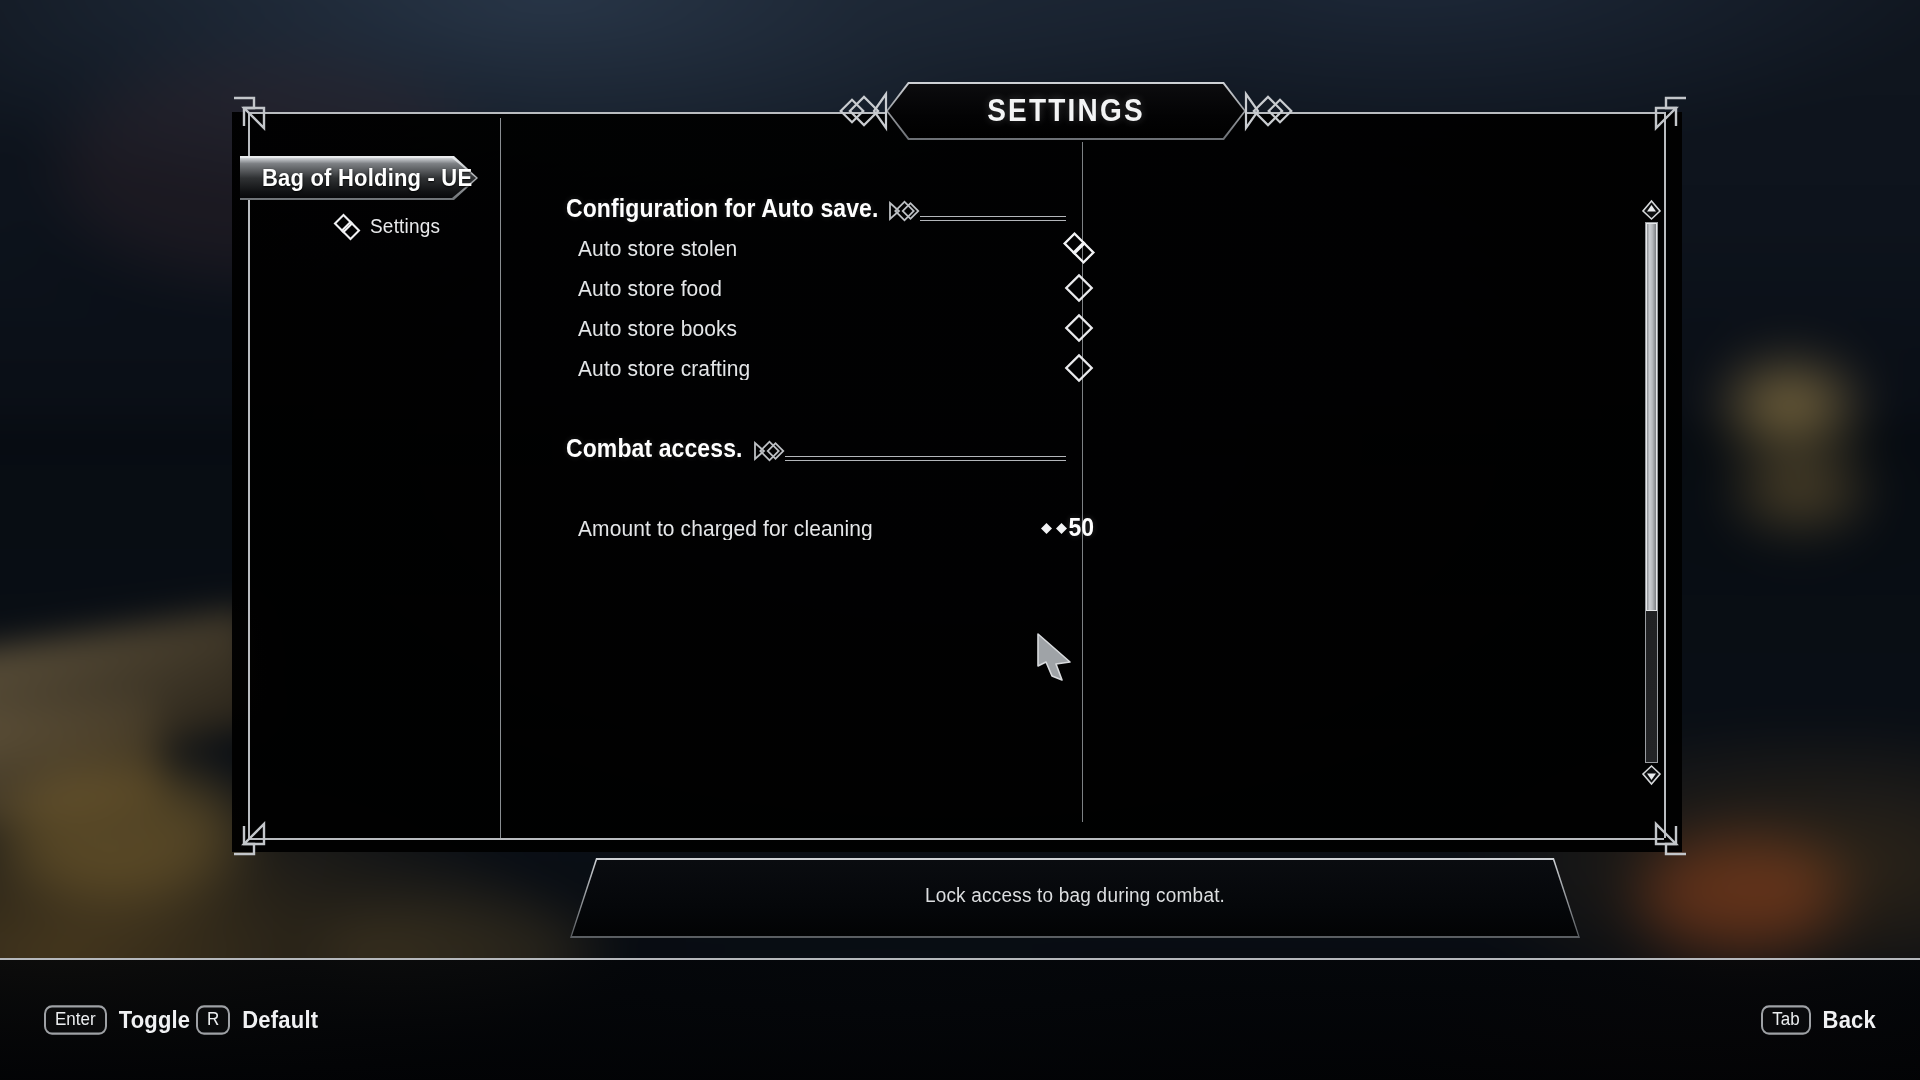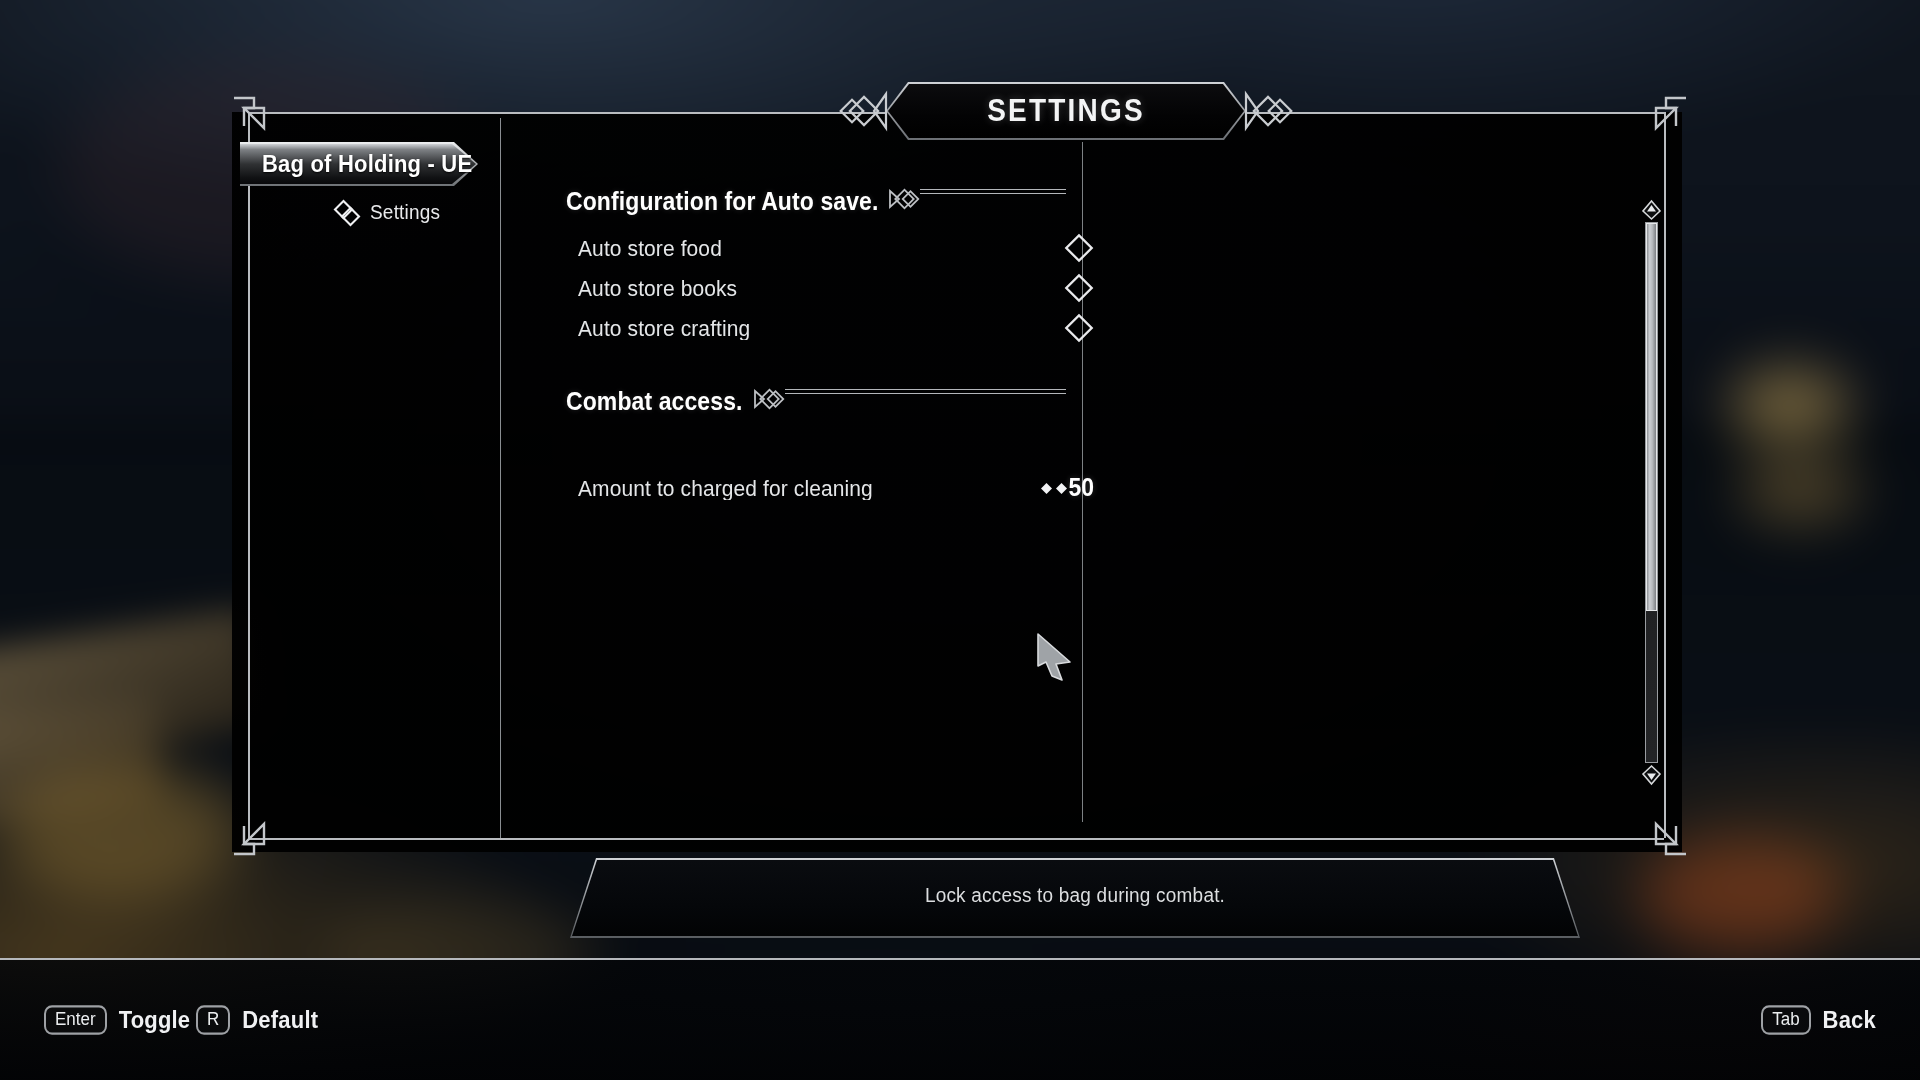--- a/index.html
+++ b/index.html
@@ -68,21 +68,21 @@
     position:absolute; inset:0; display:flex; align-items:center; justify-content:center;
     color:#f3f4f5; font-size:28px; font-weight:700; letter-spacing:2.2px;
     font-family:"Liberation Sans", sans-serif;
     text-shadow:0 0 8px rgba(255,255,255,.22);
     transform:scaleY(1.12);
   }
   .knot-left  { position:absolute; left:-46px; top:8px; }
   .knot-right { position:absolute; right:-46px; top:8px; }
 
   
-  #sidebar { position:absolute; left:240px; top:142px; width:260px; }
+  #sidebar { position:absolute; left:240px; top:156px; width:260px; }
   #mod-tab {
     position:relative; width:238px; height:44px; margin-left:0;
   }
   #mod-tab .edge {
     position:absolute; inset:0;
     clip-path: polygon(0 0, calc(100% - 24px) 0, 100% 50%, calc(100% - 24px) 100%, 0 100%);
     background:linear-gradient(180deg,#eceef0,#6d7175);
   }
   #mod-tab .inner {
     position:absolute; left:0; top:2px; right:2px; bottom:2px;
@@ -100,21 +100,21 @@
     margin-top:14px; padding-left:94px;
   }
   #sub-item .lbl {
     color:#e9eaec; font-size:19px; transform:scaleY(1.08); letter-spacing:.2px;
   }
 
   
   #content { position:absolute; left:566px; top:188px; width:500px; }
   .section { margin-bottom:6px; }
   .section-head {
-    display:flex; align-items:flex-start; gap:0; height:34px;
+    display:flex; align-items:flex-end; gap:0; height:34px;
   }
   .section-head .title {
     color:#fff; font-size:23px; font-weight:700; white-space:nowrap;
     transform:scaleY(1.1); letter-spacing:.1px;
     text-shadow:0 0 6px rgba(255,255,255,.15);
   }
   .section-head .divider-knot { margin-left:10px; flex:0 0 auto; }
   .section-head .divider-line {
     flex:1 1 auto; height:7px; position:relative; margin-left:-2px;
   }
@@ -333,20 +333,31 @@
             <path d="M2 3 L11 11 L2 19 Z"></path>
             <rect x="10" y="4.5" width="13" height="13" transform="rotate(45 16.5 11)"></rect>
             <rect x="17" y="5.5" width="11" height="11" transform="rotate(45 22.5 11)"></rect>
           </g>
         </svg>
       </span>
       <span class="divider-line"></span>
     </div>
     <div class="rows">
 
+      <div class="row">
+        <span class="label">Auto store stolen</span>
+        <span class="control">
+          <svg width="30" height="30" viewBox="0 0 30 30">
+            <g fill="none" stroke="#f2f3f5" stroke-width="2.3">
+              <rect x="3.5" y="3.5" width="14" height="14" transform="rotate(45 10.5 10.5)"></rect>
+              <rect x="12.5" y="12.5" width="14" height="14" transform="rotate(45 19.5 19.5)"></rect>
+            </g>
+          </svg>
+        </span>
+      </div>
 
 
       <div class="row">
         <span class="label">Auto store food</span>
         <span class="control">
           <svg width="30" height="30" viewBox="0 0 30 30">
             <g fill="none" stroke="#e9eaec" stroke-width="2.3">
               <rect x="6" y="6" width="18" height="18" transform="rotate(45 15 15)"></rect>
             </g>
           </svg>

